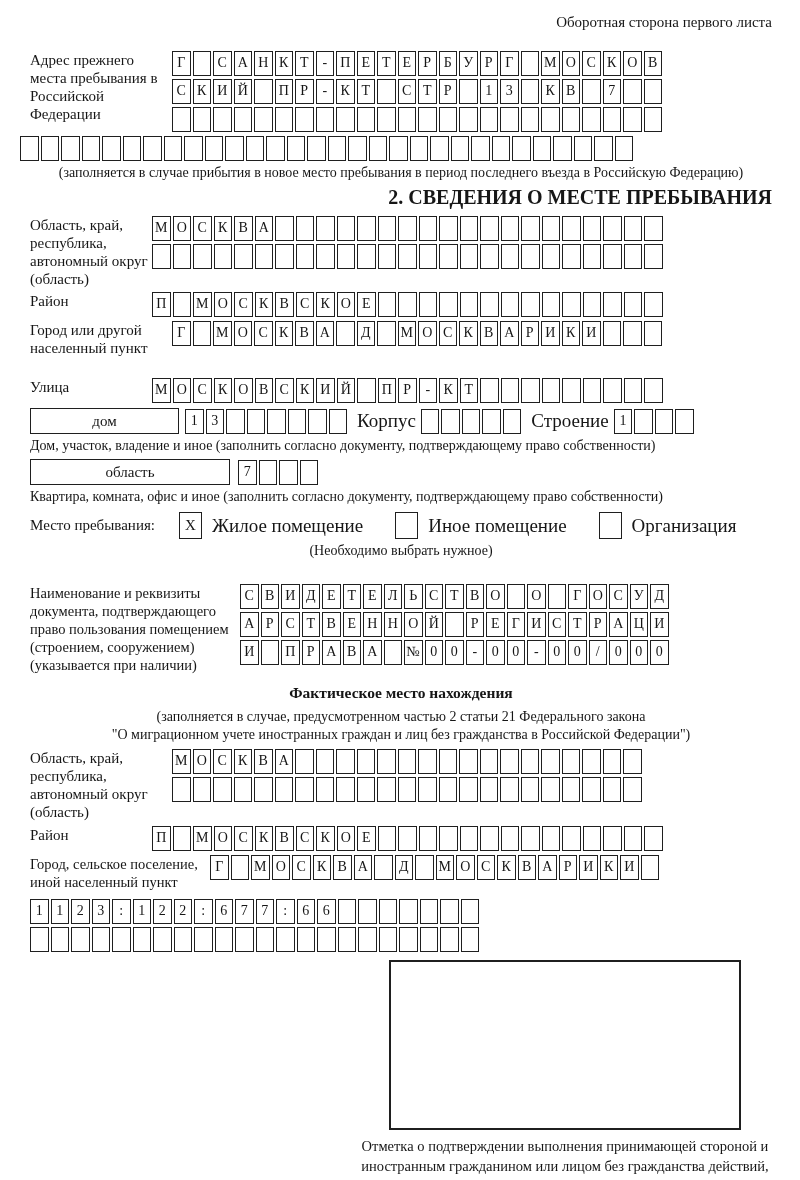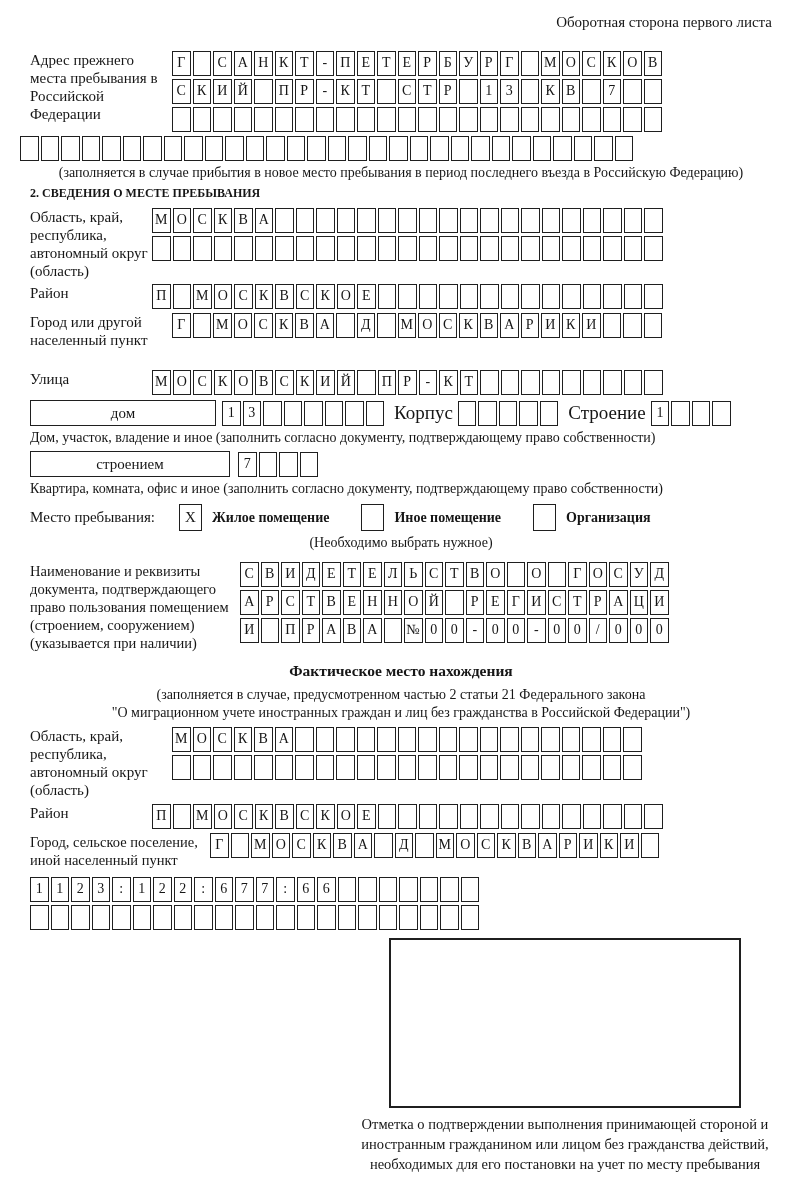--- a/index.html
+++ b/index.html
@@ -24,43 +24,43 @@
     width: 18.5px; height: 25px; flex: 0 0 auto;
     border: 1.5px solid #1f1f1f;
     font-size: 14px; line-height: 22px; text-align: center;
     font-weight: normal; background: #fff;
   }
   .fullrow { margin-left: -10px; margin-top: 4px; }
 
   .caption { font-size: 14px; line-height: 17px; margin-top: 3px; }
   .center { text-align: center; }
 
-  .sec-heading { font-size: 12px; font-weight: bold; text-align: left; margin: 5px 0 7px 0; }
+  .sec-heading { font-size: 20px; font-weight: bold; text-align: right; margin: 5px 0 7px 0; }
   .sub-heading { font-size: 15.5px; font-weight: bold; text-align: center; margin: 10px 0 6px 0; }
 
   .mb4 { margin-bottom: 4px; }
 
   .inline-row { display: flex; align-items: center; margin-top: 5px; }
   .bigbox {
     border: 1.5px solid #1f1f1f; height: 26px; text-align: center;
     font-size: 15px; line-height: 24px; flex: 0 0 auto;
   }
-  .bb-dom { width: 186px; margin-right: 6px; }
+  .bb-dom { width: 149px; margin-right: 6px; }
   .bb-kv  { width: 200px; margin-right: 8px; }
   .inline-label { font-size: 19px; margin: 0 5px 0 10px; flex: 0 0 auto; }
 
   .mesto { margin-top: 7px; }
   .mesto .flabel-inline { font-size: 15px; margin-right: 14px; }
   .chk {
     width: 23px; height: 27px; flex: 0 0 auto;
     border: 1.5px solid #1f1f1f; display: inline-flex;
     align-items: center; justify-content: center;
     font-size: 15px; margin: 0 10px;
   }
-  .opt-label { font-size: 14px; margin-right: 22px; font-weight: bold; }
+  .opt-label { font-size: 19px; margin-right: 22px; }
 
   .pad-top-8 { padding-top: 8px; }
 
   .mark-area { margin-top: 8px; margin-left: 300px; width: 470px; text-align: center; }
   .mark-box {
     width: 352px; height: 170px; margin: 0 auto 6px auto;
     border: 2px solid #1f1f1f; background: #fff;
   }
   .mark-caption { font-size: 14.5px; line-height: 20px; }
 </style>
@@ -366,42 +366,42 @@
     <div class="cellrow">
         <span class="cell">1</span>
         <span class="cell"></span>
         <span class="cell"></span>
         <span class="cell"></span>
       </div>
   </div>
   <div class="caption">Дом, участок, владение и иное (заполнить согласно документу, подтверждающему право собственности)</div>
 
   <div class="inline-row">
-    <div class="bigbox bb-kv">строением</div>
+    <div class="bigbox bb-kv">область</div>
     <div class="cellrow">
         <span class="cell">7</span>
         <span class="cell"></span>
         <span class="cell"></span>
         <span class="cell"></span>
       </div>
   </div>
   <div class="caption">Квартира, комната, офис и иное (заполнить согласно документу, подтверждающему право собственности)</div>
 
   <div class="inline-row mesto">
     <span class="flabel-inline">Место пребывания:</span>
     <span class="chk">X</span>
     <span class="opt-label">Жилое помещение</span>
     <span class="chk"></span>
     <span class="opt-label">Иное помещение</span>
     <span class="chk"></span>
     <span class="opt-label">Организация</span>
   </div>
   <div class="caption center">(Необходимо выбрать нужное)</div>
 
-  <div class="fblock" style="margin-top:11px">
+  <div class="fblock" style="margin-top:25px">
     <div class="flabel w210">Наименование и реквизиты документа, подтверждающего право пользования помещением (строением, сооружением) (указывается при наличии)</div>
     <div class="cellrows">
       <div class="cellrow">
           <span class="cell">С</span>
           <span class="cell">В</span>
           <span class="cell">И</span>
           <span class="cell">Д</span>
           <span class="cell">Е</span>
           <span class="cell">Т</span>
           <span class="cell">Е</span>

